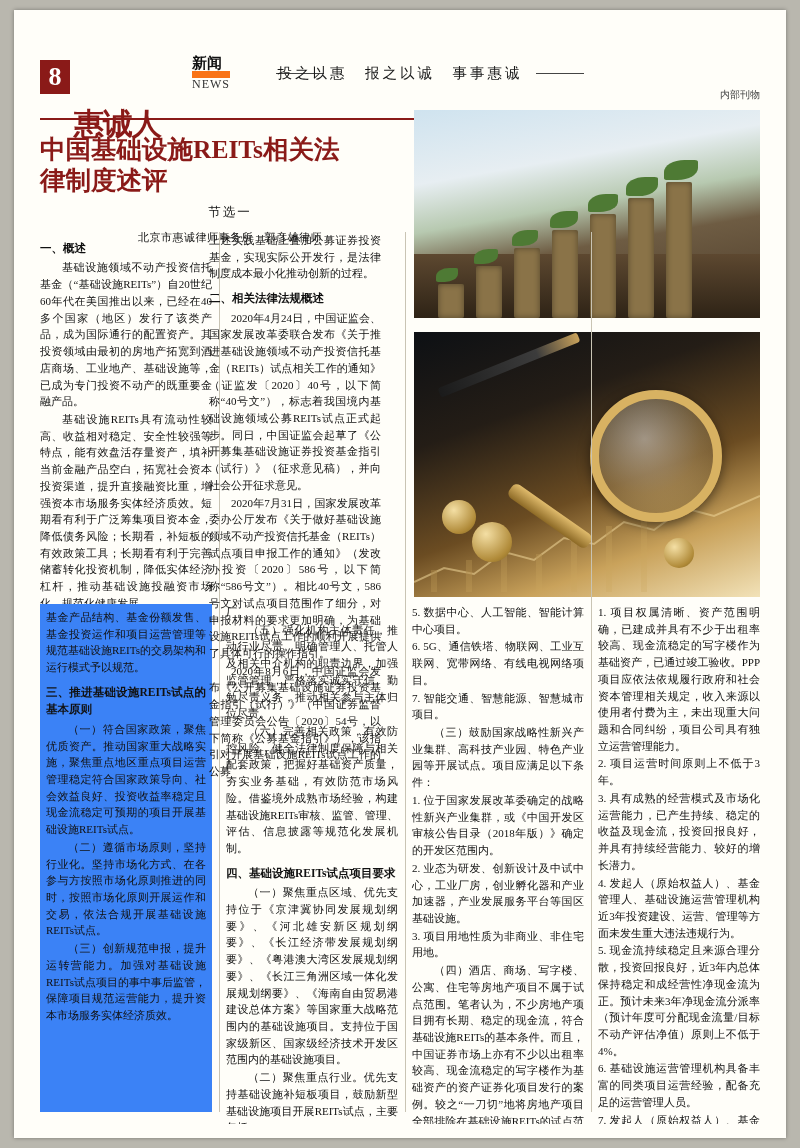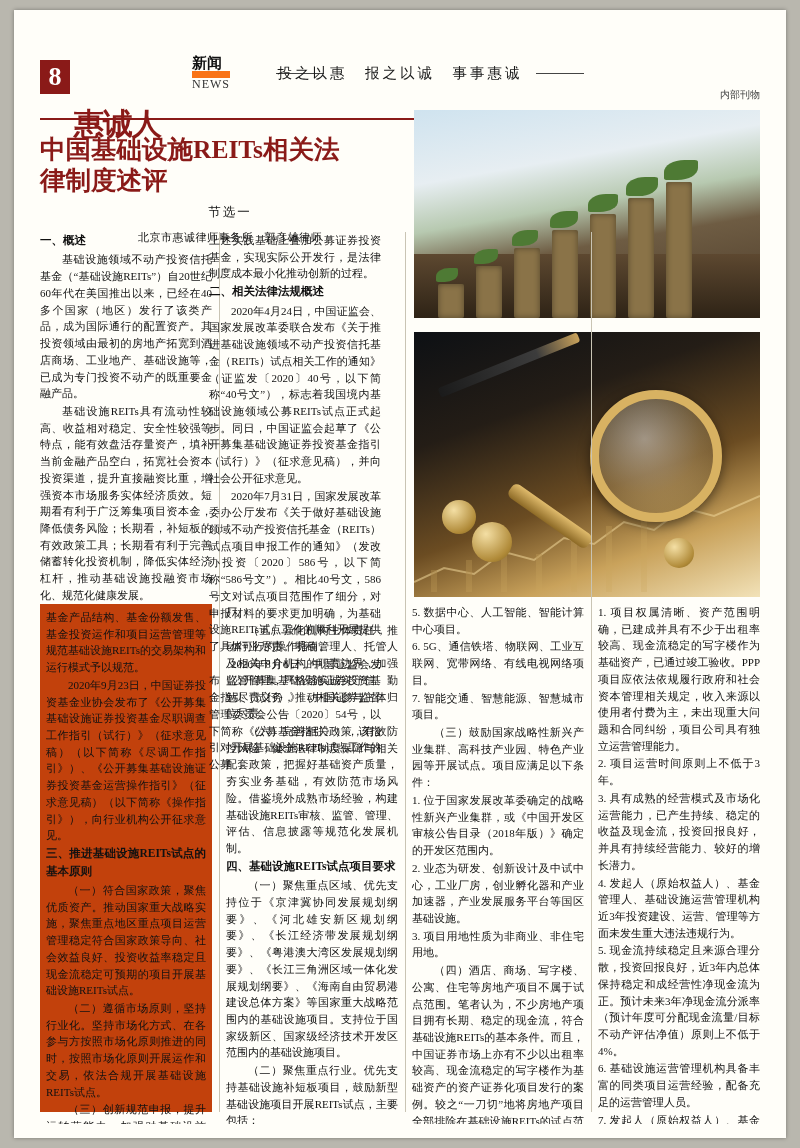--- a/index.html
+++ b/index.html
@@ -191,34 +191,34 @@
     text-align: justify;
     text-justify: inter-ideograph;
   }
   .c1 { left: 0;    width: 172px; top: 0; height: 372px; }
   .c2 { left: 186px; width: 172px; top: 372px; height: 508px; }
   .c2b{ left: 0;     width: 172px; top: 372px; height: 508px; }
 
   .sec-title {
     font-weight: bold;
     font-size: 11.5px;
-    margin: 0 0 2px 0;
+    margin: 8px 0 2px 0;
   }
   p { margin: 0 0 1px 0; text-indent: 2em; }
   p.noind { text-indent: 0; }
 
   .colrule {
     position: absolute;
     width: 1px;
     background: #c9c4b4;
   }
 
   
   .shade {
-    background: #c2410c;
+    background: #3b82f6;
     padding: 5px 6px;
   }
 
   .footer-strip {
     position: absolute; left: 0; bottom: 0; width: 100%; height: 14px;
     background: #fffef9;
   }
 </style>
 </head>
 <body>
@@ -295,21 +295,20 @@
 
     <div class="col c1">
       <div class="sec-title">一、概述</div>
       <p>基础设施领域不动产投资信托基金（“基础设施REITs”）自20世纪60年代在美国推出以来，已经在40多个国家（地区）发行了该类产品，成为国际通行的配置资产。其投资领域由最初的房地产拓宽到酒店商场、工业地产、基础设施等，已成为专门投资不动产的既重要金融产品。</p>
       <p>基础设施REITs具有流动性较高、收益相对稳定、安全性较强等特点，能有效盘活存量资产，填补当前金融产品空白，拓宽社会资本投资渠道，提升直接融资比重，增强资本市场服务实体经济质效。短期看有利于广泛筹集项目资本金，降低债务风险；长期看，补短板的有效政策工具；长期看有利于完善储蓄转化投资机制，降低实体经济杠杆，推动基础设施投融资市场化、规范化健康发展。</p>
       <p>中国资本市场对REITs探索筹备的历程长达十余年。其间依托资产证券化业务的特殊目的载体，采用私募方式在沪深证券交易所推出了6台只私募REITs、涵盖写字楼、商场、仓储物流、长租公寓、高速公路等多种资产类型，合计发行规模约1200亿元人民币，产品运行平稳，获得了市场广泛认可。本轮公募REITs试点在</p>
     </div>
 
     <div class="col c2b shade">
       <p class="noind">基金产品结构、基金份额发售、基金投资运作和项目运营管理等规范基础设施REITs的交易架构和运行模式予以规范。</p>
-      <p>2020年9月23日，中国证券投资基金业协会发布了《公开募集基础设施证券投资基金尽职调查工作指引（试行）》（征求意见稿）（以下简称《尽调工作指引》）、《公开募集基础设施证券投资基金运营操作指引》（征求意见稿）（以下简称《操作指引》），向行业机构公开征求意见。</p>
       <div class="sec-title">三、推进基础设施REITs试点的基本原则</div>
       <p>（一）符合国家政策，聚焦优质资产。推动国家重大战略实施，聚焦重点地区重点项目运营管理稳定符合国家政策导向、社会效益良好、投资收益率稳定且现金流稳定可预期的项目开展基础设施REITs试点。</p>
       <p>（二）遵循市场原则，坚持行业化。坚持市场化方式、在各参与方按照市场化原则推进的同时，按照市场化原则开展运作和交易，依法合规开展基础设施REITs试点。</p>
       <p>（三）创新规范申报，提升运转营能力。加强对基础设施REITs试点项目的事中事后监管，保障项目规范运营能力，提升资本市场服务实体经济质效。</p>
 
     </div>
 
     <div class="col" style="left:169px; width:172px; top:0; height:372px;">
       <p class="noind">上述实践基础上叠加公募证券投资基金，实现实际公开发行，是法律制度成本最小化推动创新的过程。</p>
       <div class="sec-title">二、相关法律法规概述</div>

